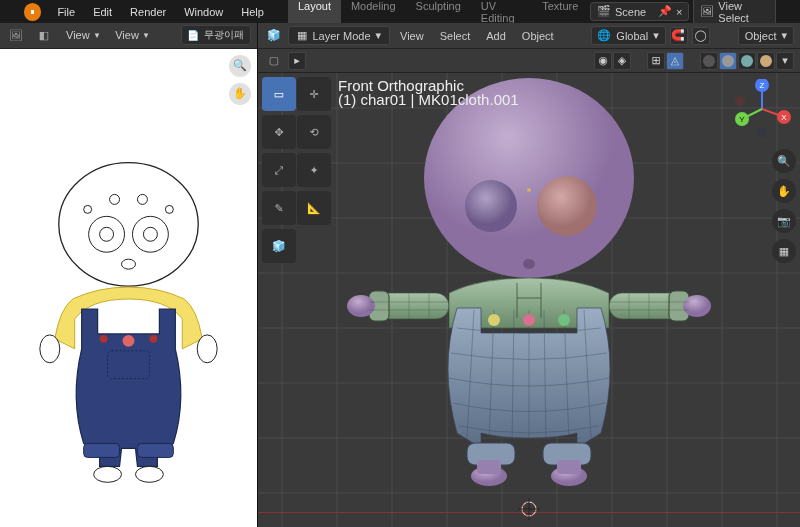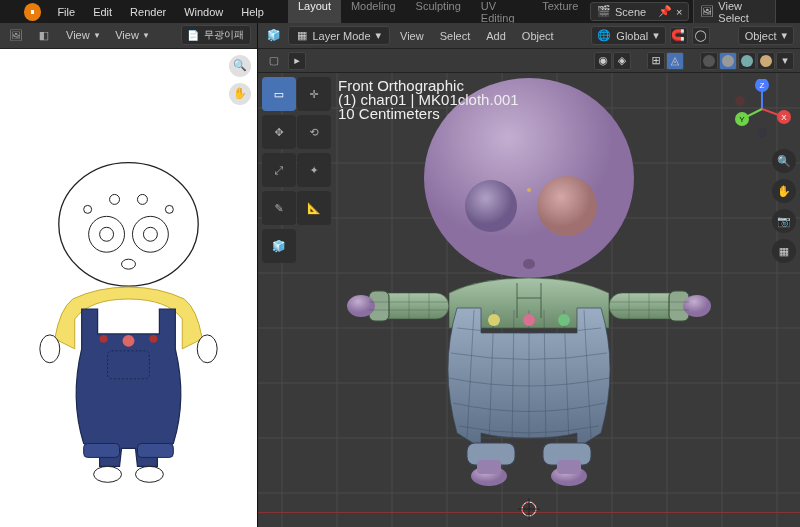--- a/index.html
+++ b/index.html
@@ -212,21 +212,20 @@
         <div class="tool-pair">
           <div class="tool">✎</div>
           <div class="tool">📐</div>
         </div>
         <div class="tool">🧊</div>
       </div>
 
       <div class="info-txt">
         <div>Front Orthographic</div>
         <div>(1) char01 | MK01cloth.001</div>
-        <div>10 Centimeters</div>
       </div>
 
       <svg class="gizmo" viewBox="0 0 60 60">
         <line x1="30" y1="30" x2="30" y2="6" stroke="#4d7dff" stroke-width="2"></line>
         <line x1="30" y1="30" x2="52" y2="38" stroke="#e24747" stroke-width="2"></line>
         <line x1="30" y1="30" x2="10" y2="40" stroke="#6fd34a" stroke-width="2"></line>
         <circle cx="30" cy="6" r="7" fill="#4d7dff"></circle>
           <text x="30" y="9" font-size="8" text-anchor="middle" fill="#fff">Z</text>
         <circle cx="52" cy="38" r="7" fill="#e24747"></circle>
           <text x="52" y="41" font-size="8" text-anchor="middle" fill="#fff">X</text>

